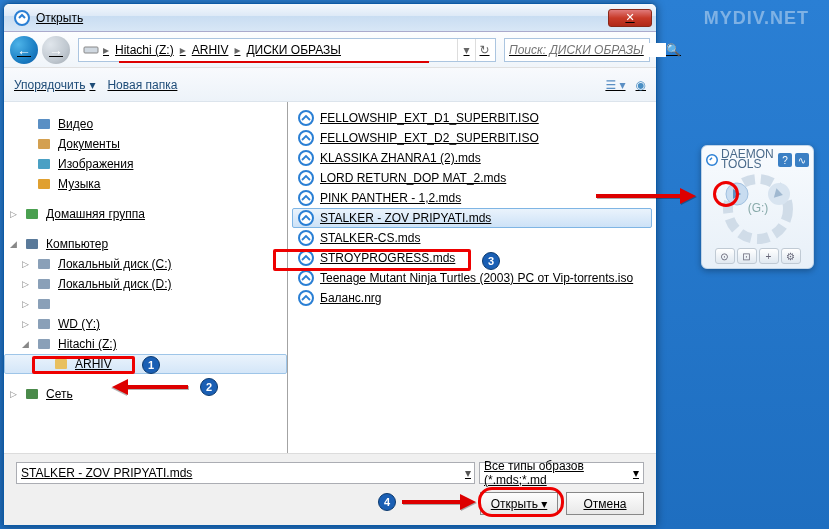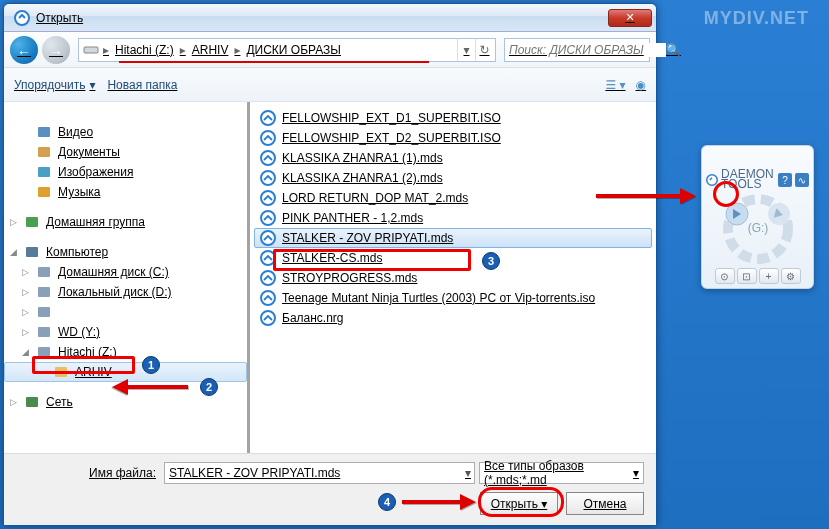--- a/index.html
+++ b/index.html
@@ -22,21 +22,21 @@
 .bc-controls { display: flex; margin-left: auto; }
 .bc-ctrl { width: 18px; height: 22px; border-left: 1px solid #ddd; display: flex; align-items: center; justify-content: center; color: #666; cursor: pointer; }
 .searchbox { width: 146px; height: 24px; border: 1px solid #abc5e0; background: #fff; display: flex; align-items: center; padding: 0 4px; margin-left: 4px; }
 .searchbox input { border: none; outline: none; flex: 1; font-style: italic; color: #999; }
 .search-icon { color: #5a8fc4; }
 .toolbar { height: 34px; background: linear-gradient(180deg, #f8fafd 0%, #edf3f9 100%); border-bottom: 1px solid #dce4ec; display: flex; align-items: center; padding: 0 10px; gap: 12px; }
 .tb-item { color: #1e4c78; cursor: pointer; display: flex; align-items: flex-start; gap: 4px; }
 .tb-right { margin-left: auto; display: flex; gap: 10px; align-items: center; }
 .tb-icon { color: #5a8fc4; }
 .body-split { flex: 1; display: flex; overflow: hidden; }
-.tree { width: 246px; border-right: 3px solid #a3a3a3; overflow-y: auto; padding: 20px 0; background: #fff; }
+.tree { width: 284px; border-right: 1px solid #a3a3a3; overflow-y: auto; padding: 12px 0; background: #fff; }
 .tree-item { display: flex; align-items: center; padding: 2px 4px 2px 20px; gap: 6px; cursor: pointer; white-space: nowrap; }
 .tree-item.l1 { padding-left: 32px; }
 .tree-item.l2 { padding-left: 48px; }
 .tree-item.sel { background: linear-gradient(180deg, #eaf3fc 0%, #d4e6f8 100%); border: 1px solid #9ec5e8; border-radius: 2px; padding-top: 1px; padding-bottom: 1px; }
 .tree-icon { width: 16px; height: 16px; flex-shrink: 0; }
 .tree-expand { position: absolute; left: 6px; color: #888; font-size: 9px; }
 .tree-item { position: relative; }
 .tree-item.l1 .tree-expand { left: 18px; }
 .spacer { height: 10px; }
 .filelist { flex: 1; overflow-y: auto; padding: 6px 4px; background: #fff; }
@@ -50,21 +50,21 @@
 .filetype-select { width: 165px; height: 22px; border: 1px solid #abadb3; background: #fff; padding: 0 4px; display: flex; align-items: center; justify-content: space-between; }
 .button-row { display: flex; justify-content: flex-end; gap: 8px; align-items: center; }
 .dlg-btn { width: 78px; height: 23px; border: 1px solid #888; background: linear-gradient(180deg, #fdfdfd 0%, #e8e8e8 100%); cursor: pointer; }
 .annotation { position: absolute; pointer-events: none; }
 .red-box { border: 3px solid #e00; position: absolute; border-radius: 2px; }
 .red-circle { border: 3px solid #e00; border-radius: 50%; position: absolute; }
 .num-badge { width: 18px; height: 18px; border-radius: 50%; background: #1a5fb4; color: #fff; font-weight: bold; display: flex; align-items: center; justify-content: center; position: absolute; border: 1px solid #0c3a6e; font-size: 11px; }
 .red-arrow-line { background: #d00; height: 4px; position: absolute; box-shadow: 1px 1px 0 rgba(0,0,0,0.3); }
 .red-arrow-head { width: 0; height: 0; border-top: 8px solid transparent; border-bottom: 8px solid transparent; border-left: 16px solid #d00; position: absolute; filter: drop-shadow(1px 1px 0 rgba(0,0,0,0.3)); }
 .gadget { position: absolute; right: 15px; top: 145px; width: 113px; background: linear-gradient(180deg, #f8fbfe 0%, #e8f0f8 100%); border: 1px solid #c0d4e8; border-radius: 6px; padding: 4px; box-shadow: 0 2px 6px rgba(0,0,0,0.3); }
-.gadget-hdr { display: flex; align-items: center; gap: 3px; margin-bottom: 4px; margin-top: 20px; }
+.gadget-hdr { display: flex; align-items: center; gap: 3px; margin-bottom: 4px; }
 .gadget-title { font-size: 9px; color: #4a6a8a; line-height: 9px; flex: 1; }
 .gadget-hbtn { width: 14px; height: 14px; background: #3a7fc4; color: #fff; display: flex; align-items: center; justify-content: center; font-size: 10px; border-radius: 2px; }
 .gadget-dial { width: 80px; height: 70px; margin: 2px auto; position: relative; }
 .gadget-btm { display: flex; gap: 2px; justify-content: center; margin-top: 4px; }
 .gbtm { width: 20px; height: 16px; background: linear-gradient(180deg, #fff 0%, #e0e8f0 100%); border: 1px solid #c0cad4; border-radius: 3px; display: flex; align-items: center; justify-content: center; font-size: 10px; color: #667; }
 svg.dt-icon { width: 16px; height: 16px; }
 </style>
 </head>
 <body>
 
@@ -161,21 +161,21 @@
           <svg class="tree-icon" viewBox="0 0 16 16">
             <rect x="2" y="3" width="12" height="10" rx="1" fill="#5a7a9a"></rect>
           </svg>
           <span>Компьютер</span>
         </div>
         <div class="tree-item l1">
           <span class="tree-expand">▷</span>
           <svg class="tree-icon" viewBox="0 0 16 16">
             <rect x="2" y="3" width="12" height="10" rx="1" fill="#8aa0b8"></rect>
           </svg>
-          <span>Домашняя диск (C:)</span>
+          <span>Локальный диск (C:)</span>
         </div>
         <div class="tree-item l1">
           <span class="tree-expand">▷</span>
           <svg class="tree-icon" viewBox="0 0 16 16">
             <rect x="2" y="3" width="12" height="10" rx="1" fill="#8aa0b8"></rect>
           </svg>
           <span>Локальный диск (D:)</span>
         </div>
         <div class="tree-item l1">
           <span class="tree-expand">▷</span>
@@ -225,27 +225,20 @@
             <circle cx="8" cy="8" r="7" fill="#fff" stroke="#2a7fd4" stroke-width="2"></circle>
             <path d="M4 10l4-4 4 4" stroke="#2a7fd4" stroke-width="1.8" fill="none"></path>
           </svg>
           <span>FELLOWSHIP_EXT_D2_SUPERBIT.ISO</span>
         </div>
         <div class="file-item">
           <svg class="file-icon" viewBox="0 0 16 16">
             <circle cx="8" cy="8" r="7" fill="#fff" stroke="#2a7fd4" stroke-width="2"></circle>
             <path d="M4 10l4-4 4 4" stroke="#2a7fd4" stroke-width="1.8" fill="none"></path>
           </svg>
-          <span>KLASSIKA ZHANRA1 (1).mds</span>
-        </div>
-        <div class="file-item">
-          <svg class="file-icon" viewBox="0 0 16 16">
-            <circle cx="8" cy="8" r="7" fill="#fff" stroke="#2a7fd4" stroke-width="2"></circle>
-            <path d="M4 10l4-4 4 4" stroke="#2a7fd4" stroke-width="1.8" fill="none"></path>
-          </svg>
           <span>KLASSIKA ZHANRA1 (2).mds</span>
         </div>
         <div class="file-item">
           <svg class="file-icon" viewBox="0 0 16 16">
             <circle cx="8" cy="8" r="7" fill="#fff" stroke="#2a7fd4" stroke-width="2"></circle>
             <path d="M4 10l4-4 4 4" stroke="#2a7fd4" stroke-width="1.8" fill="none"></path>
           </svg>
           <span>LORD RETURN_DOP MAT_2.mds</span>
         </div>
         <div class="file-item">
@@ -288,21 +281,20 @@
             <circle cx="8" cy="8" r="7" fill="#fff" stroke="#2a7fd4" stroke-width="2"></circle>
             <path d="M4 10l4-4 4 4" stroke="#2a7fd4" stroke-width="1.8" fill="none"></path>
           </svg>
           <span>Баланс.nrg</span>
         </div>
       </div>
   </div>
 
   <div class="bottom-bar">
     <div class="filename-row">
-      <div class="filename-label">Имя файла:</div>
       <input class="filename-input" value="STALKER - ZOV PRIPYATI.mds" style="">
       <span style="margin-left:-18px;color:#555">▾</span>
       <div class="filetype-select">
         <span>Все типы образов (*.mds;*.md</span>
           <span>▾</span>
       </div>
     </div>
     <div class="button-row">
       <button class="dlg-btn"><span>Открыть</span> ▾</button>
       <button class="dlg-btn">Отмена</button>

